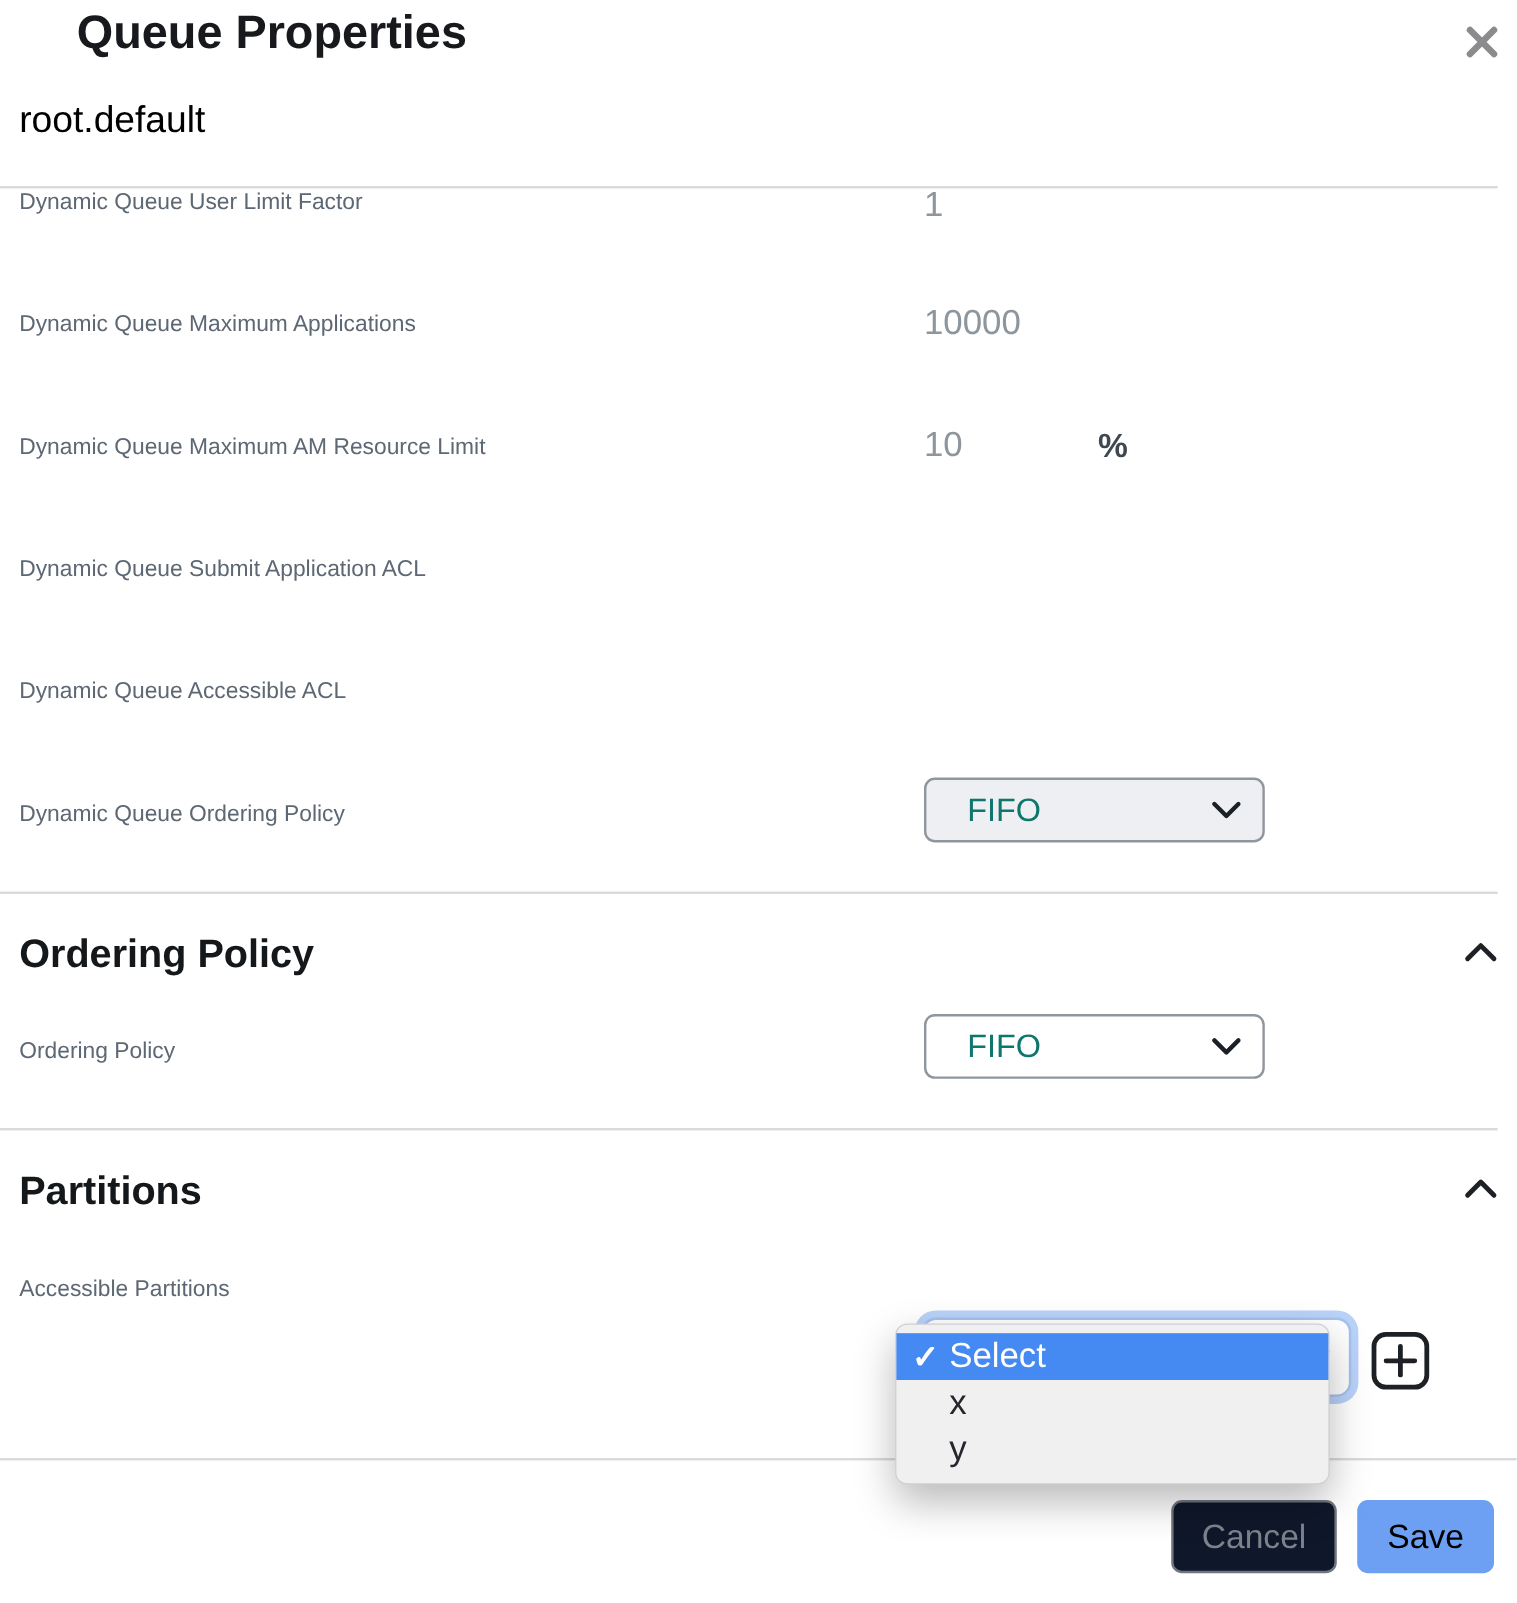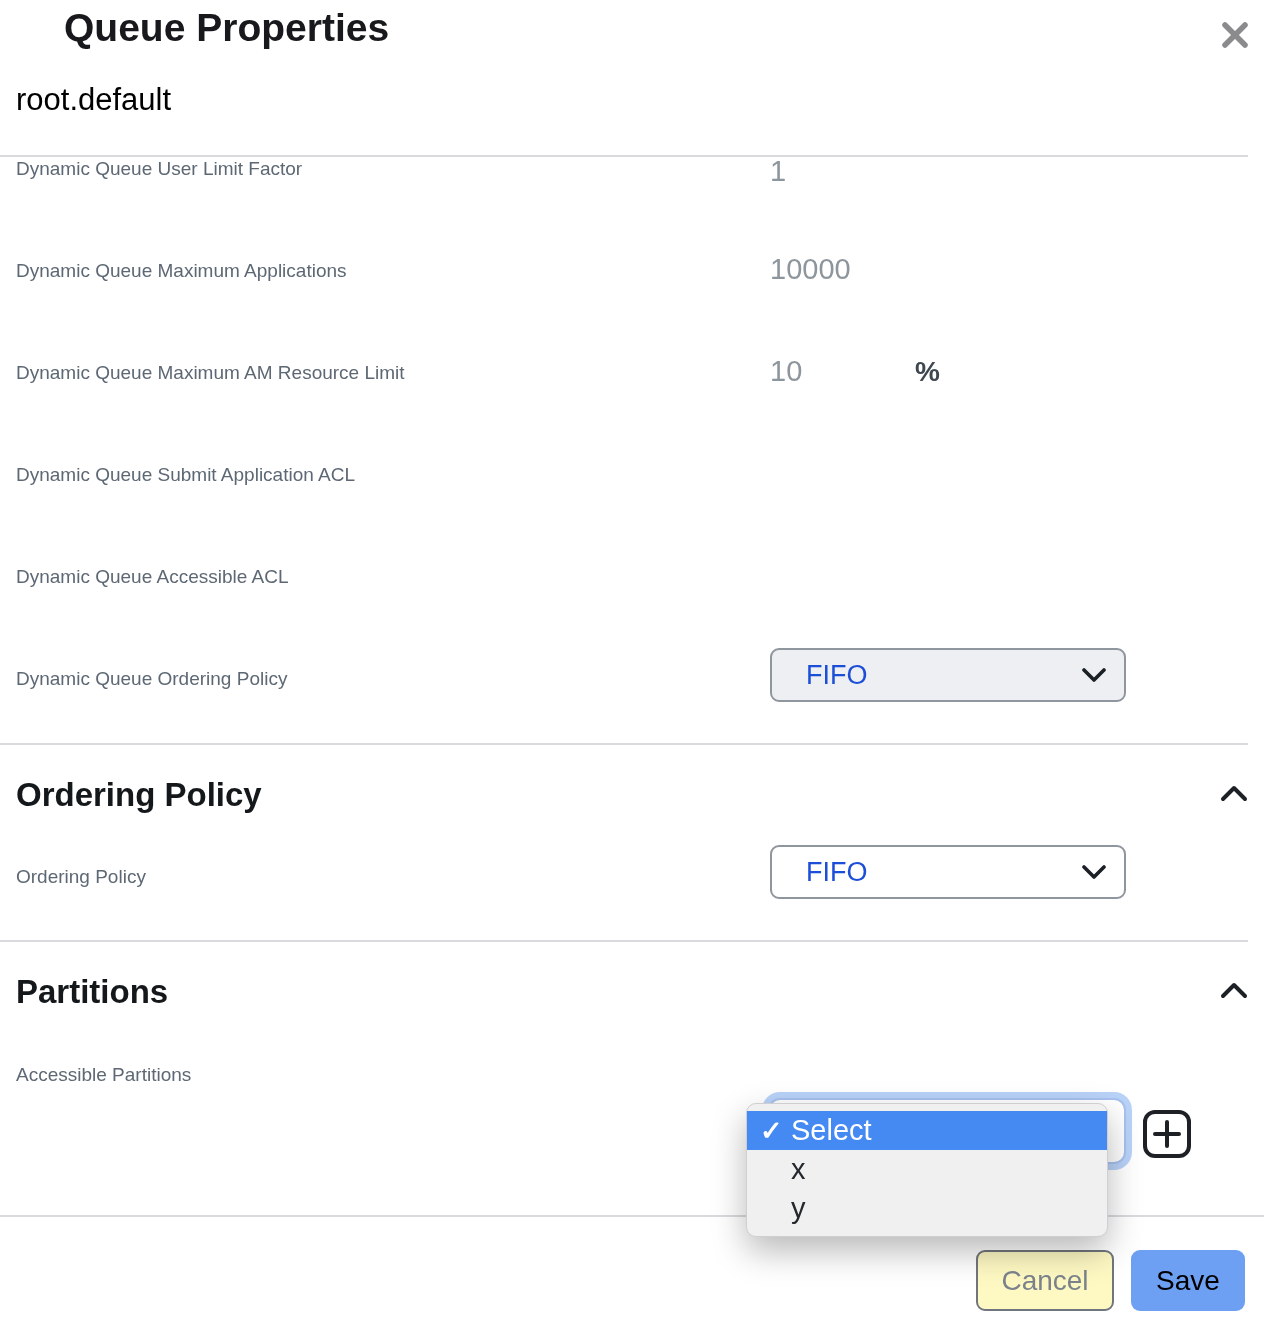--- a/index.html
+++ b/index.html
@@ -15,23 +15,23 @@
 
   
   .hr { position:absolute; left:0; width:1248px; border-top:2px solid #d8dadd; }
 
   
   .row-label { position:absolute; left:16px; font-size:19px; color:#5d6874; line-height:32px; }
   .row-value { position:absolute; left:770px; font-size:29px; color:#8d959d; line-height:32px; }
   .suffix { position:absolute; left:915px; font-size:28px; color:#3f4750; font-weight:700; line-height:32px; }
 
   
-  .select { position:absolute; left:770px; width:356px; height:54px; border:2px solid #8f969e; border-radius:9px;
+  .select { position:absolute; left:770px; width:284px; height:54px; border:2px solid #8f969e; border-radius:9px;
             display:flex; align-items:center; justify-content:space-between; padding:0 18px 0 34px;
-            font-size:27px; color:#1d4ed8; cursor:pointer; }
+            font-size:27px; color:#0f766e; cursor:pointer; }
   .select.gray { background:#edeff2; }
   .select.white { background:#ffffff; }
 
   
   .section-title { position:absolute; left:16px; font-size:33px; font-weight:600; color:#15181b; }
   .collapse { position:absolute; left:1212px; width:44px; height:40px; border:none; background:transparent;
               display:flex; align-items:center; justify-content:center; cursor:pointer; }
 
   
   .part-select { position:absolute; left:768px; top:1098px; width:358px; height:66px; background:#fff;
@@ -45,21 +45,21 @@
   .opt.selected { background:#4589f2; color:#ffffff; }
   .opt .check { position:absolute; left:13px; font-size:27px; font-weight:700; }
   .add-btn { position:absolute; left:1143px; top:1110px; width:48px; height:48px; background:#fff;
              border:4px solid #1d2126; border-radius:12px; display:flex; align-items:center; justify-content:center;
              z-index:2; cursor:pointer; }
 
   
   .btn { position:absolute; top:1250px; height:61px; border-radius:9px; font-size:28px;
          display:flex; align-items:center; justify-content:center; cursor:pointer;
          font-family:"Liberation Sans", sans-serif; }
-  .btn.cancel { left:976px; width:138px; background:#fef9c3; border:2px solid #71767e; color:#7c838c; }
+  .btn.cancel { left:976px; width:138px; background:#0f172a; border:2px solid #71767e; color:#7c838c; }
   .btn.save { left:1131px; width:114px; background:#6d9ff2; border:none; color:#000000; }
 </style>
 </head>
 <body>
 
 <div class="modal">
 
   <div class="title">Queue Properties</div>
   <div class="subtitle">root.default</div>
   <button class="close-btn">

